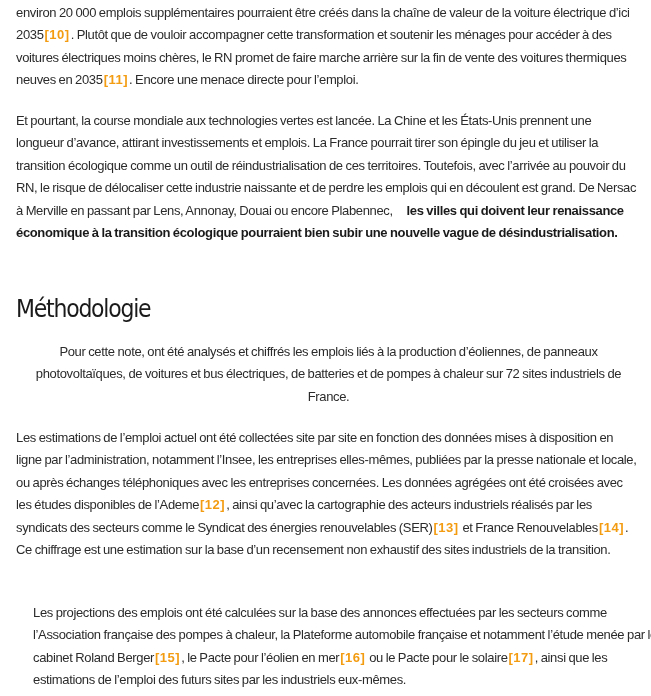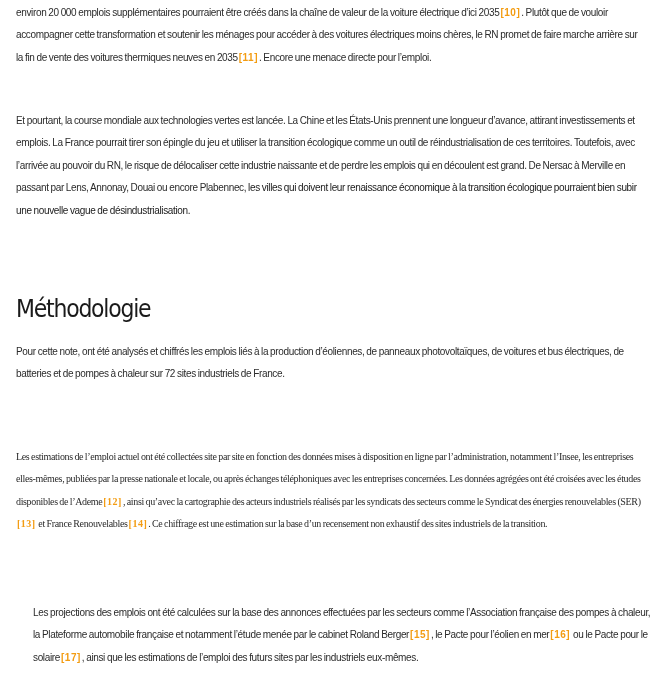--- a/index.html
+++ b/index.html
@@ -4,43 +4,43 @@
   <style>
     html, body { margin: 0; padding: 0; background: #ffffff; }
     body {
       width: 651px; height: 696px; overflow: hidden;
       font-family: "Liberation Sans", sans-serif;
       color: #2b2b2b;
     }
     .article { position: relative; padding: 0 16px; }
     p {
       margin: 0;
-      font-size: 10px;
+      font-size: 13px;
       line-height: 22.4px;
       letter-spacing: -0.35px;
       word-spacing: -0.5px;
       font-stretch: condensed;
     }
     .p1 { position: absolute; top: 2px; left: 16px; width: 625px; }
     .p2 { position: absolute; top: 110px; left: 16px; width: 625px; }
     .h2 {
       position: absolute; top: 292px; left: 16px;
       font-family: "DejaVu Sans", sans-serif;
       font-size: 25px; line-height: 34px;
       font-weight: normal;
       letter-spacing: -1.4px;
       color: #1a1a1a;
       margin: 0;
       transform: scaleX(0.88); transform-origin: left;
     }
-    .p3 { position: absolute; top: 341px; left: 16px; width: 625px; }
+    .p3 { position: absolute; top: 341px; left: 16px; width: 625px; text-align: center; }
     .p4 { position: absolute: ; }
-    .p4 { position: absolute; top: 446px; left: 16px; width: 625px; font-family: Liberation Serif, serif; }
+    .p4 { position: absolute; top: 427px; left: 16px; width: 625px; }
     .p5 { position: absolute; top: 602px; left: 33px; width: 625px; }
-    b { font-weight: normal; color: #1a1a1a; }
+    b { font-weight: bold; color: #1a1a1a; margin-left: 11px; }
     .ref {
       color: #f39c12;
       font-weight: bold;
       letter-spacing: 0.5px;
       padding: 0 1px;
     }
   </style>
 </head>
 <body>
 

